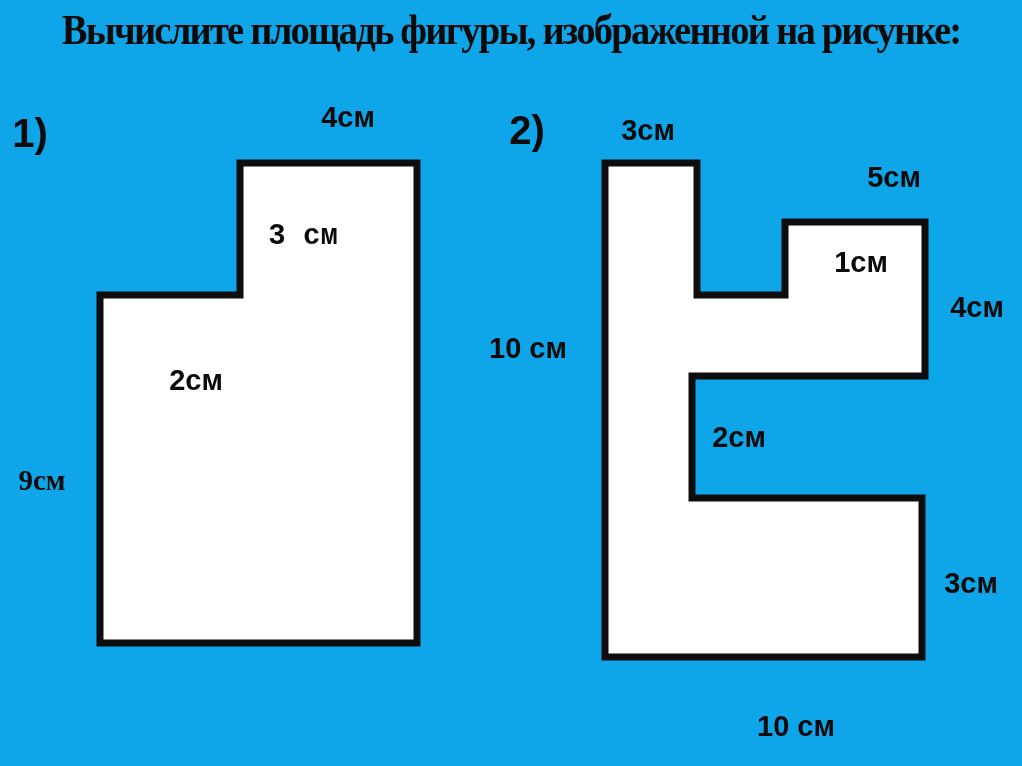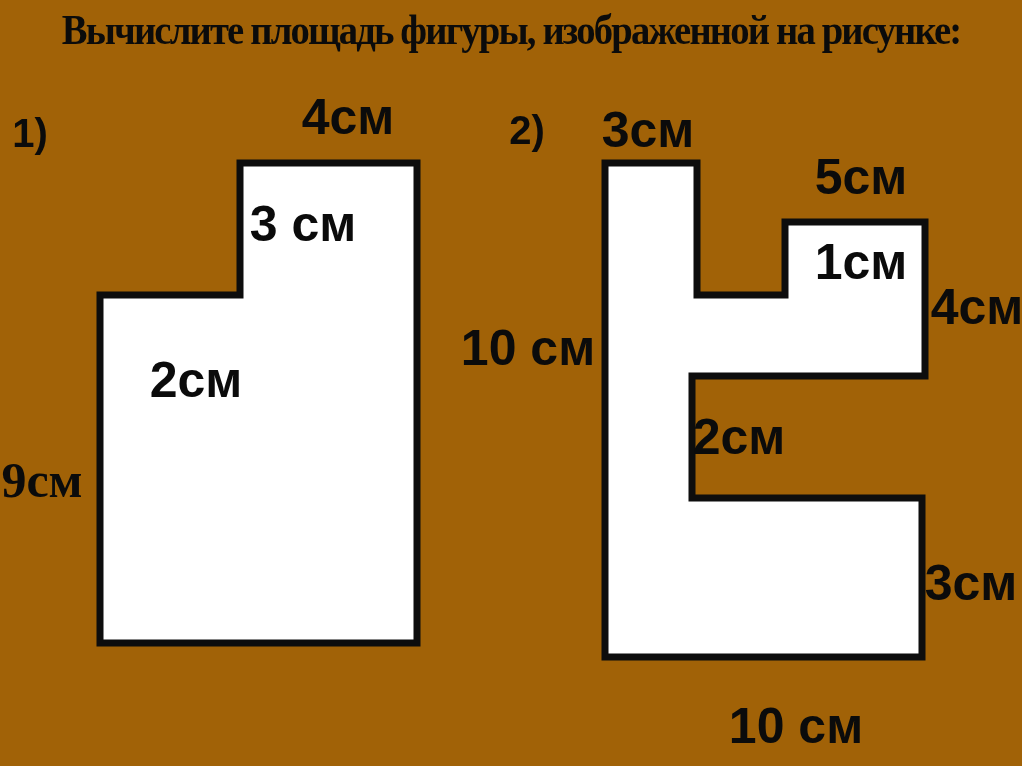--- a/index.html
+++ b/index.html
@@ -8,21 +8,21 @@
     background: #ffffff;
     width: 1022px;
     height: 766px;
     overflow: hidden;
     font-family: "Liberation Sans", sans-serif;
   }
   .stage {
     position: relative;
     width: 1022px;
     height: 766px;
-    background: #a16207;
+    background: #0ea5e9;
   }
   .title {
     position: absolute;
     top: 6px;
     left: 0;
     width: 1022px;
     text-align: center;
     font-family: "Liberation Serif", serif;
     font-weight: bold;
     font-size: 42px;
@@ -35,21 +35,21 @@
   .canvas {
     position: absolute;
     top: 0;
     left: 0;
   }
   .lbl {
     position: absolute;
     transform: translate(-50%, -50%);
     font-family: "Liberation Sans", sans-serif;
     font-weight: bold;
-    font-size: 50px;
+    font-size: 29px;
     color: #0b0b0b;
     white-space: nowrap;
     line-height: 1;
   }
   .fig-num {
     font-size: 40px;
   }
 </style>
 </head>
 <body>
@@ -62,27 +62,27 @@
     <g>
       <polygon points="240,163 417,163 417,643 100,643 100,295 240,295" fill="#ffffff" stroke="#0d0d0d" stroke-width="7" stroke-linejoin="miter"></polygon>
     </g>
     <g>
       <polygon points="605,163 697,163 697,295 785,295 785,222 925,222 925,376 692,376 692,498 922,498 922,657 605,657" fill="#ffffff" stroke="#0d0d0d" stroke-width="7" stroke-linejoin="miter"></polygon>
     </g>
   </svg>
 
   <div class="lbl fig-num" style="left:30px; top:133px;">1)</div>
   <div class="lbl" style="left:348px; top:117px;">4см</div>
-  <div class="lbl" style="left:303px; top:224px;">3 см</div>
+  <div class="lbl" style="left:303px; top:236px;font-family:Liberation Mono, monospace;">3 см</div>
   <div class="lbl" style="left:196px; top:380px;">2см</div>
   <div class="lbl" style="left:42px; top:480px;font-family:Liberation Serif, serif;">9см</div>
 
   <div class="lbl fig-num" style="left:527px; top:130px;">2)</div>
   <div class="lbl" style="left:648px; top:130px;">3см</div>
-  <div class="lbl" style="left:861px; top:177px;">5см</div>
+  <div class="lbl" style="left:894px; top:177px;">5см</div>
   <div class="lbl" style="left:861px; top:262px;">1см</div>
   <div class="lbl" style="left:977px; top:307px;">4см</div>
   <div class="lbl" style="left:528px; top:348px;">10 см</div>
   <div class="lbl" style="left:739px; top:437px;">2см</div>
   <div class="lbl" style="left:971px; top:583px;">3см</div>
   <div class="lbl" style="left:796px; top:726px;">10 см</div>
 
 </div>
 
 </body></html>

